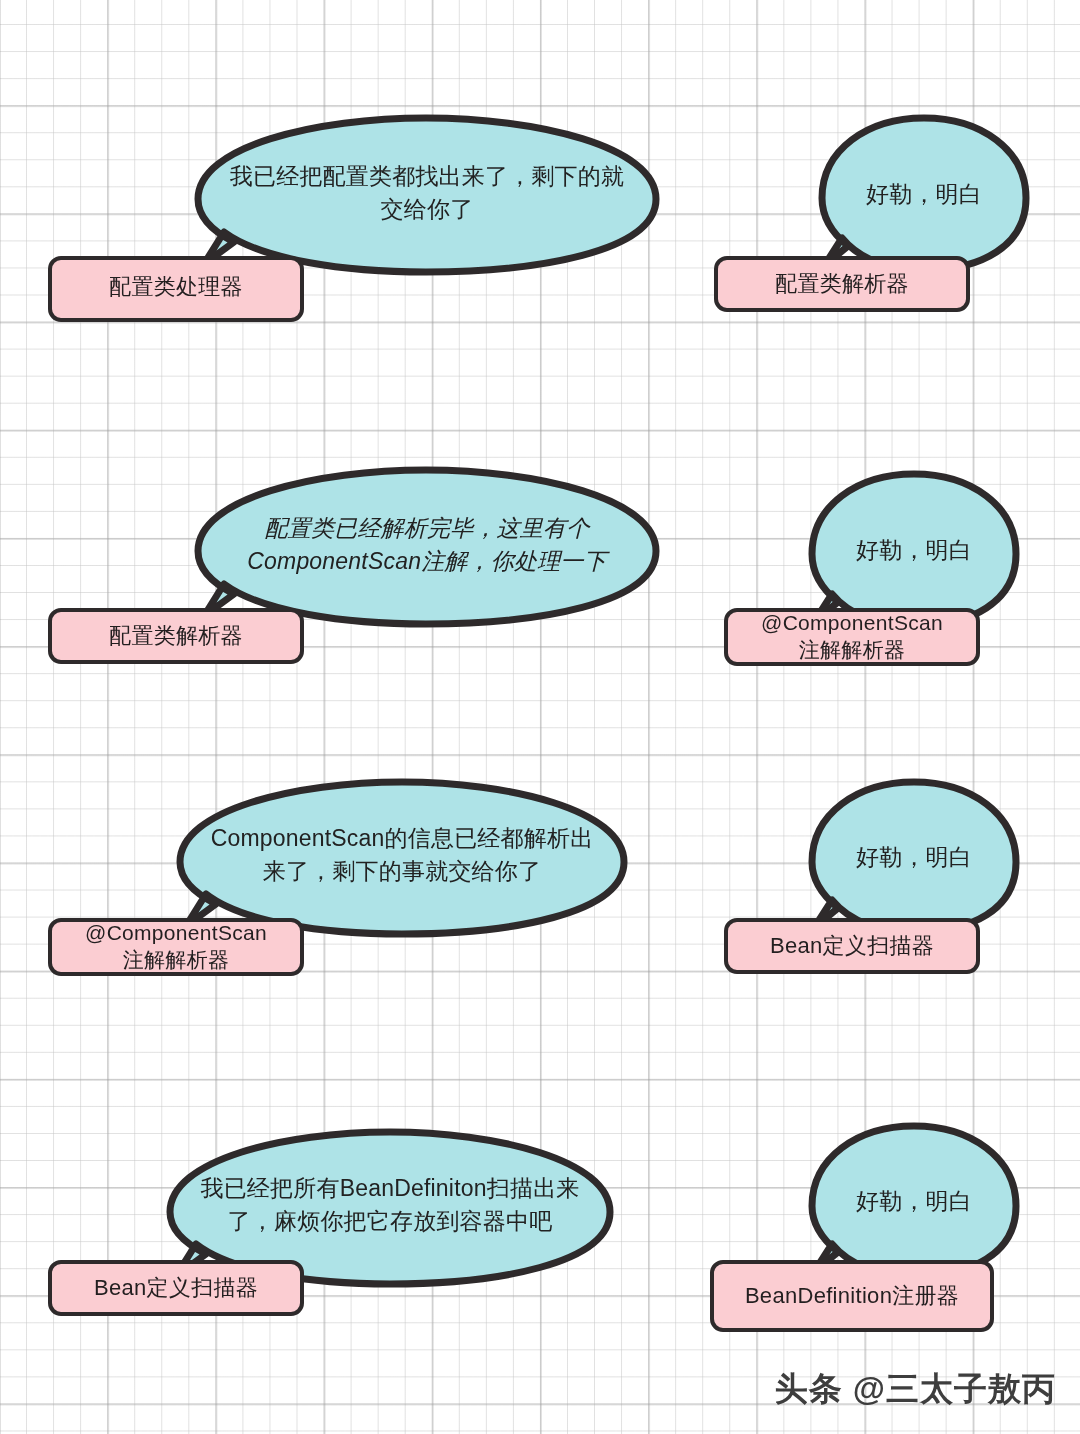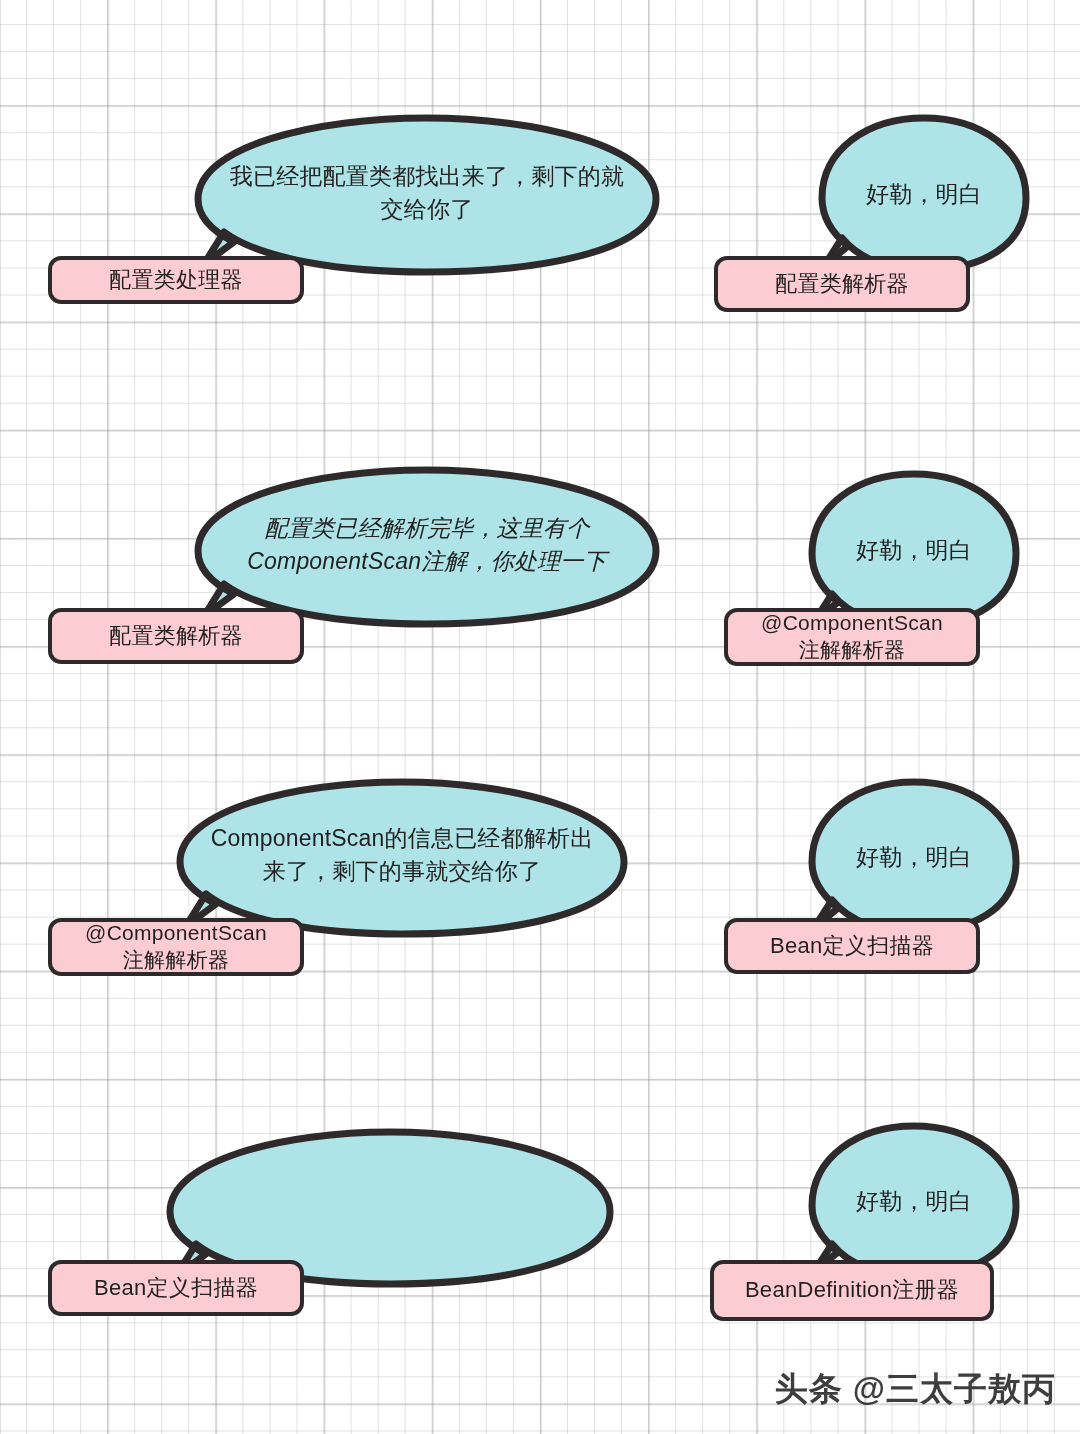--- a/index.html
+++ b/index.html
@@ -111,21 +111,21 @@
                C 150 158, 68 146, 30 118
                L 10 150
                L 40 128
                C 16 116, 4 102, 4 85
                C 4 32, 122 4, 232 4 Z" fill="#aee3e7" stroke="#2e2a2b" stroke-width="7" stroke-linejoin="round" stroke-linecap="round"></path>
     </svg>
     <div class="bubble-text" style="top:46px;">我已经把配置类都找出来了，剩下的就
 交给你了</div>
   </div>
 
-  <div class="role-box" style="left:48px; top:256px; width:256px; height:48px;">
+  <div class="role-box" style="left:48px; top:256px; width:256px; height:66px;font-family:Liberation Mono, monospace;">
     <span>配置类处理器</span>
   </div>
 
   <div class="bubble" style="left:818px; top:114px; width:212px; height:162px;">
     <svg width="212" height="170" viewBox="0 0 212 170" aria-hidden="true">
       <path d="M 106 4
                C 163 4, 208 36, 208 84
                C 208 132, 163 156, 106 156
                C 72 156, 42 146, 24 124
                L 6 152
@@ -220,39 +220,41 @@
     <svg width="448" height="168" viewBox="0 0 448 168" aria-hidden="true">
       <path d="M 224 4
                C 330 4, 444 32, 444 84
                C 444 136, 330 156, 224 156
                C 145 156, 66 144, 30 116
                L 10 148
                L 40 126
                C 16 114, 4 100, 4 84
                C 4 32, 118 4, 224 4 Z" fill="#aee3e7" stroke="#2e2a2b" stroke-width="7" stroke-linejoin="round" stroke-linecap="round"></path>
     </svg>
+    <div class="bubble-text" style="top:44px;">我已经把所有BeanDefiniton扫描出来
+了，麻烦你把它存放到容器中吧</div>
   </div>
 
   <div class="role-box" style="left:48px; top:1260px; width:256px; height:56px;">
     <span>Bean定义扫描器</span>
   </div>
 
   <div class="bubble" style="left:808px; top:1122px; width:212px; height:160px;">
     <svg width="212" height="168" viewBox="0 0 212 168" aria-hidden="true">
       <path d="M 106 4
                C 163 4, 208 36, 208 84
                C 208 132, 163 154, 106 154
                C 72 154, 42 144, 24 122
                L 6 150
                L 30 130
                C 14 117, 4 101, 4 84
                C 4 36, 49 4, 106 4 Z" fill="#aee3e7" stroke="#2e2a2b" stroke-width="7" stroke-linejoin="round" stroke-linecap="round"></path>
     </svg>
     <div class="bubble-text" style="top:63px; padding:0 22px;">好勒，明白</div>
   </div>
 
-  <div class="role-box" style="left:710px; top:1260px; width:284px; height:61px;">
+  <div class="role-box" style="left:710px; top:1260px; width:284px; height:72px;">
     <span>BeanDefinition注册器</span>
   </div>
 
 </div>
 
 <div id="watermark">头条 @三太子敖丙</div>
 
 </body></html>

